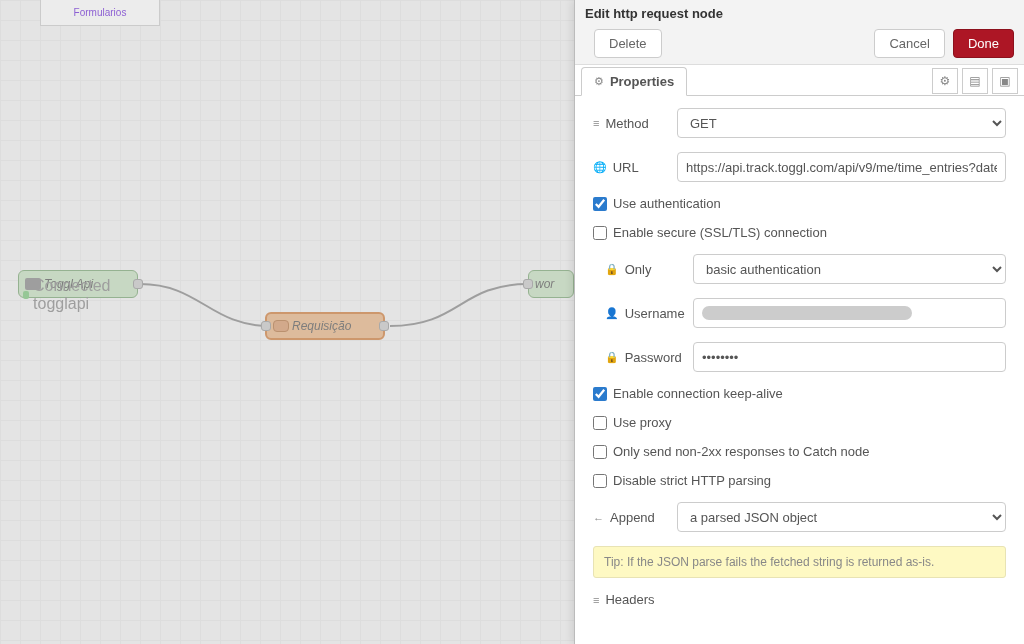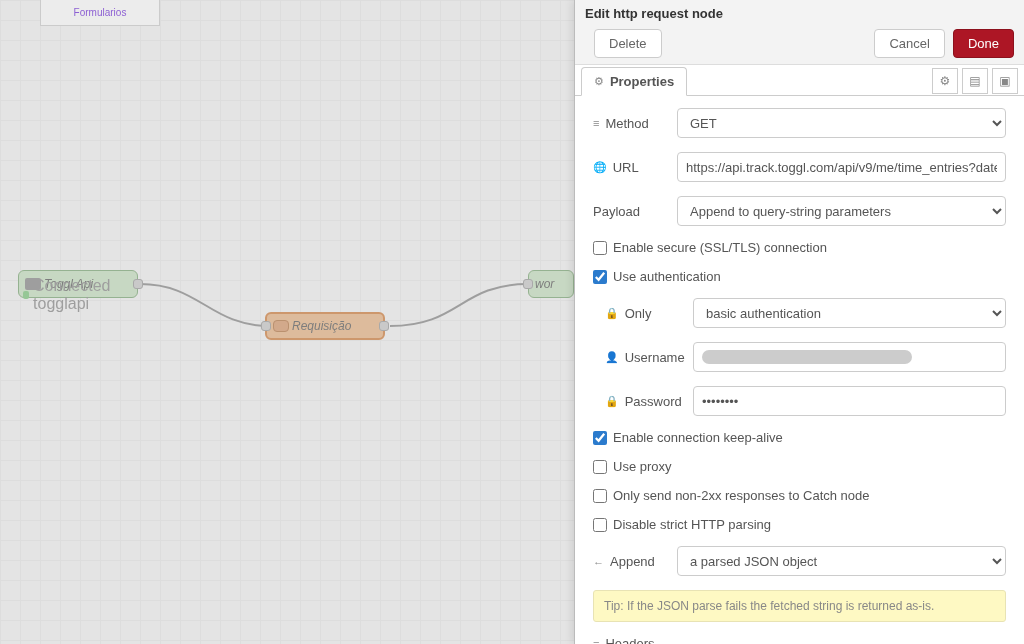--- a/index.html
+++ b/index.html
@@ -322,37 +322,29 @@
     </div>
 
     <div class="form-row">
       <div class="form-label">
           <span class="glyph">🌐</span>
           <span>URL</span>
         </div>
       <input class="form-input" value="https://api.track.toggl.com/api/v9/me/time_entries?date" style="">
     </div>
 
-    <div class="form-row">
-      <div class="form-label">
-          <span>Payload</span>
-        </div>
-      <select class="form-select">
-        <option>Append to query-string parameters</option>
-      </select>
+
+    <div class="checkbox-row">
+      <input type="checkbox" checked="" style="">
+      <span>Use authentication</span>
     </div>
 
     <div class="checkbox-row">
       <input type="checkbox" style="">
       <span>Enable secure (SSL/TLS) connection</span>
-    </div>
-
-    <div class="checkbox-row">
-      <input type="checkbox" checked="" style="">
-      <span>Use authentication</span>
     </div>
 
     <div class="form-row form-sub">
       <div class="form-label" style="width:100px;">
           <span class="glyph">🔒</span>
           <span>Only</span>
         </div>
       <select class="form-select">
         <option>basic authentication</option>
       </select>

